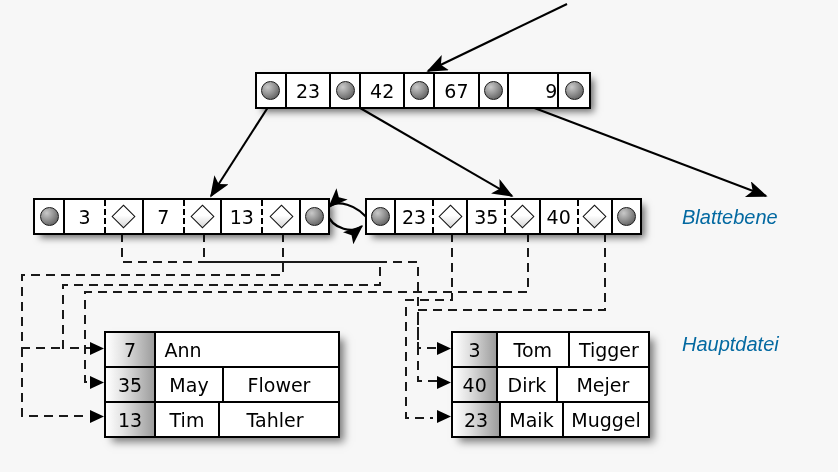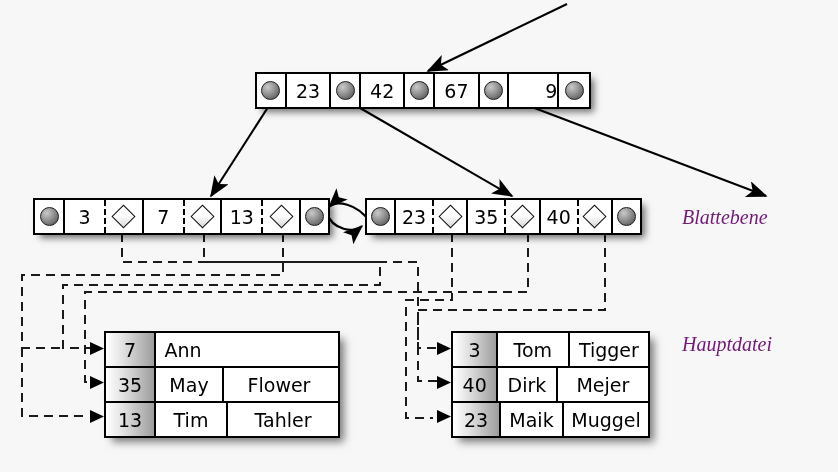--- a/index.html
+++ b/index.html
@@ -91,24 +91,24 @@
     border-right: 2px solid #000;
   }
   .table .c:last-child { border-right: none; }
   .table .c.key {
     background: linear-gradient(to right, #ffffff 0%, #e2e2e2 35%, #9d9d9d 100%);
   }
 
   
   .caption {
     position: absolute;
-    font-family: Liberation Serif, serif;
+    font-family: Liberation Sans, sans-serif;
     font-style: italic;
     font-size: 20px;
-    color: #701a75;
+    color: #0369a1;
     white-space: nowrap;
     z-index: 6;
   }
 </style>
 </head>
 <body>
 
 <div id="canvas">
 
   <svg class="layer" viewBox="0 0 838 472">
@@ -240,21 +240,21 @@
       <div class="c key" style="width:50px;">7</div>
       <div class="c" style="width:54px;">Ann</div>
     </div>
     <div class="row">
       <div class="c key" style="width:50px;">35</div>
       <div class="c" style="width:68px;">May</div>
       <div class="c" style="width:110px;">Flower</div>
     </div>
     <div class="row">
       <div class="c key" style="width:50px;">13</div>
-      <div class="c" style="width:72px;">Tim</div>
+      <div class="c" style="width:64px;">Tim</div>
       <div class="c" style="width:110px;">Tahler</div>
     </div>
   </div>
 
   <div class="table" style="left:451px; top:331px; width:195px;">
     <div class="row">
       <div class="c key" style="width:48px;">3</div>
       <div class="c" style="width:77px;">Tom</div>
       <div class="c" style="width:84px;">Tigger</div>
     </div>

